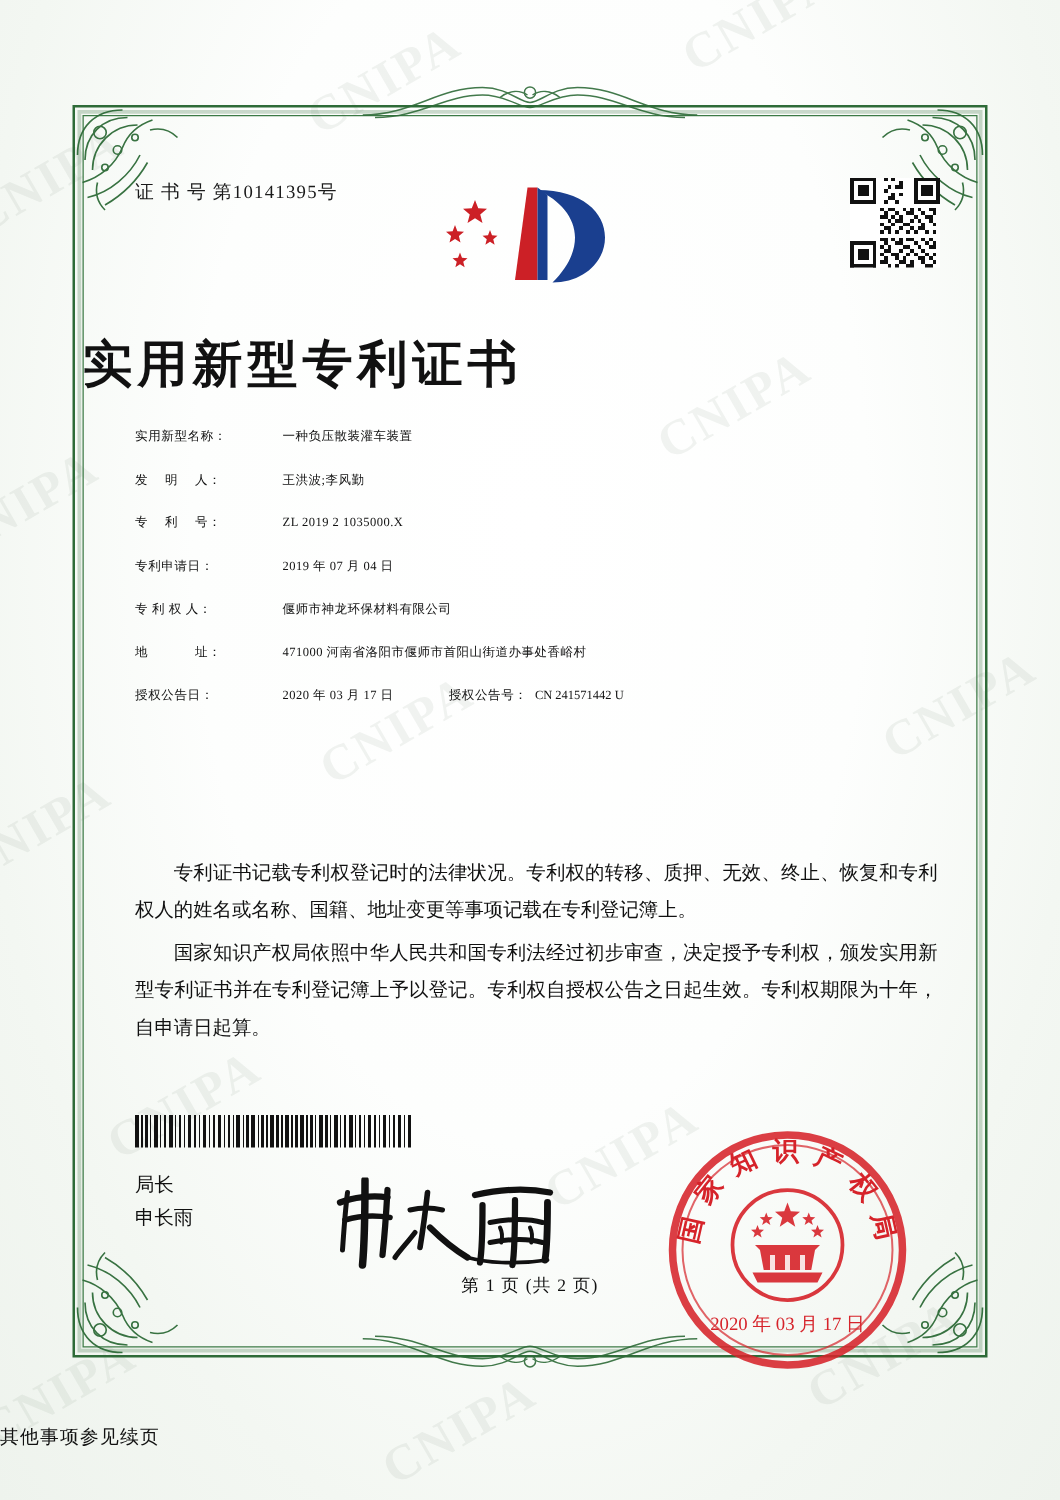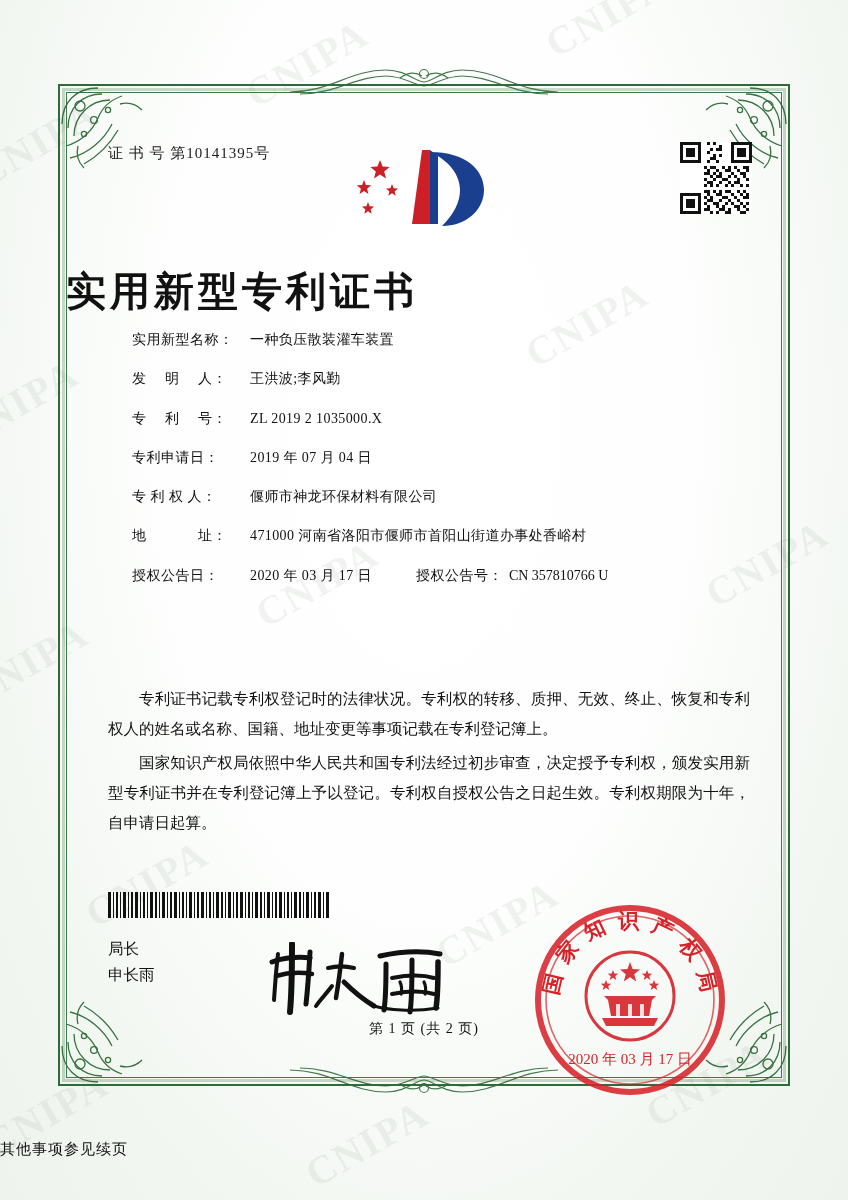--- a/index.html
+++ b/index.html
@@ -141,25 +141,24 @@
     letter-spacing: 4px;
     color: #111;
     font-family: "DejaVu Serif", "Liberation Serif", serif;
     margin-top: 10px;
   }
 
   
   .fields {
     position: absolute;
     left: 42px;
-    top: 240px;
+    top: 252px;
     width: 640px;
-    font-size: 14px;
+    font-size: 10px;
     color: #111;
-    margin-left: 24px;
   }
   .field-row {
     display: flex;
     align-items: baseline;
     margin-bottom: 22.5px;
     line-height: 1.2;
   }
   .field-label {
     width: 118px;
     flex: 0 0 118px;
@@ -532,21 +531,21 @@
         <div class="field-value">偃师市神龙环保材料有限公司</div>
       </div>
       <div class="field-row">
         <div class="field-label">地　 　 　址：</div>
         <div class="field-value">471000 河南省洛阳市偃师市首阳山街道办事处香峪村</div>
       </div>
       <div class="field-row pair">
         <div class="field-label">授权公告日：</div>
         <div class="field-value">2020 年 03 月 17 日</div>
         <div class="field-label2">授权公告号：</div>
-        <div class="field-value2">CN 357810766 U</div>
+        <div class="field-value2">CN 241571442 U</div>
       </div>
     </div>
 
     <div class="paras">
       <p>专利证书记载专利权登记时的法律状况。专利权的转移、质押、无效、终止、恢复和专利权人的姓名或名称、国籍、地址变更等事项记载在专利登记簿上。</p>
       <p>国家知识产权局依照中华人民共和国专利法经过初步审查，决定授予专利权，颁发实用新型专利证书并在专利登记簿上予以登记。专利权自授权公告之日起生效。专利权期限为十年，自申请日起算。</p>
     </div>
 
     <div class="barcode">
       <svg width="222" height="26" viewBox="0 0 222 26" shape-rendering="crispEdges">

